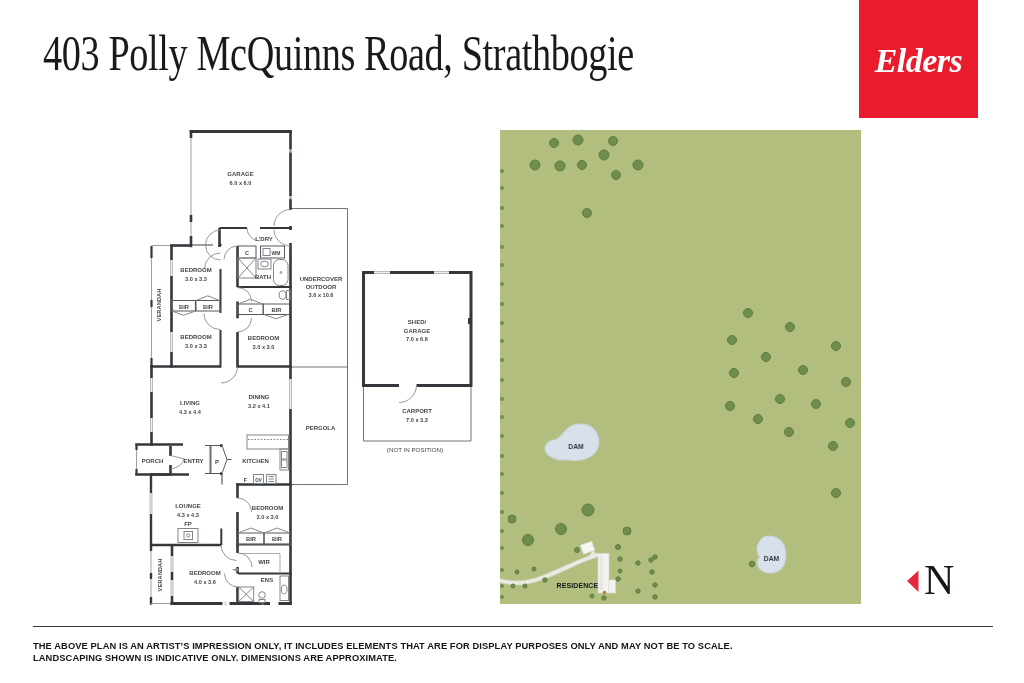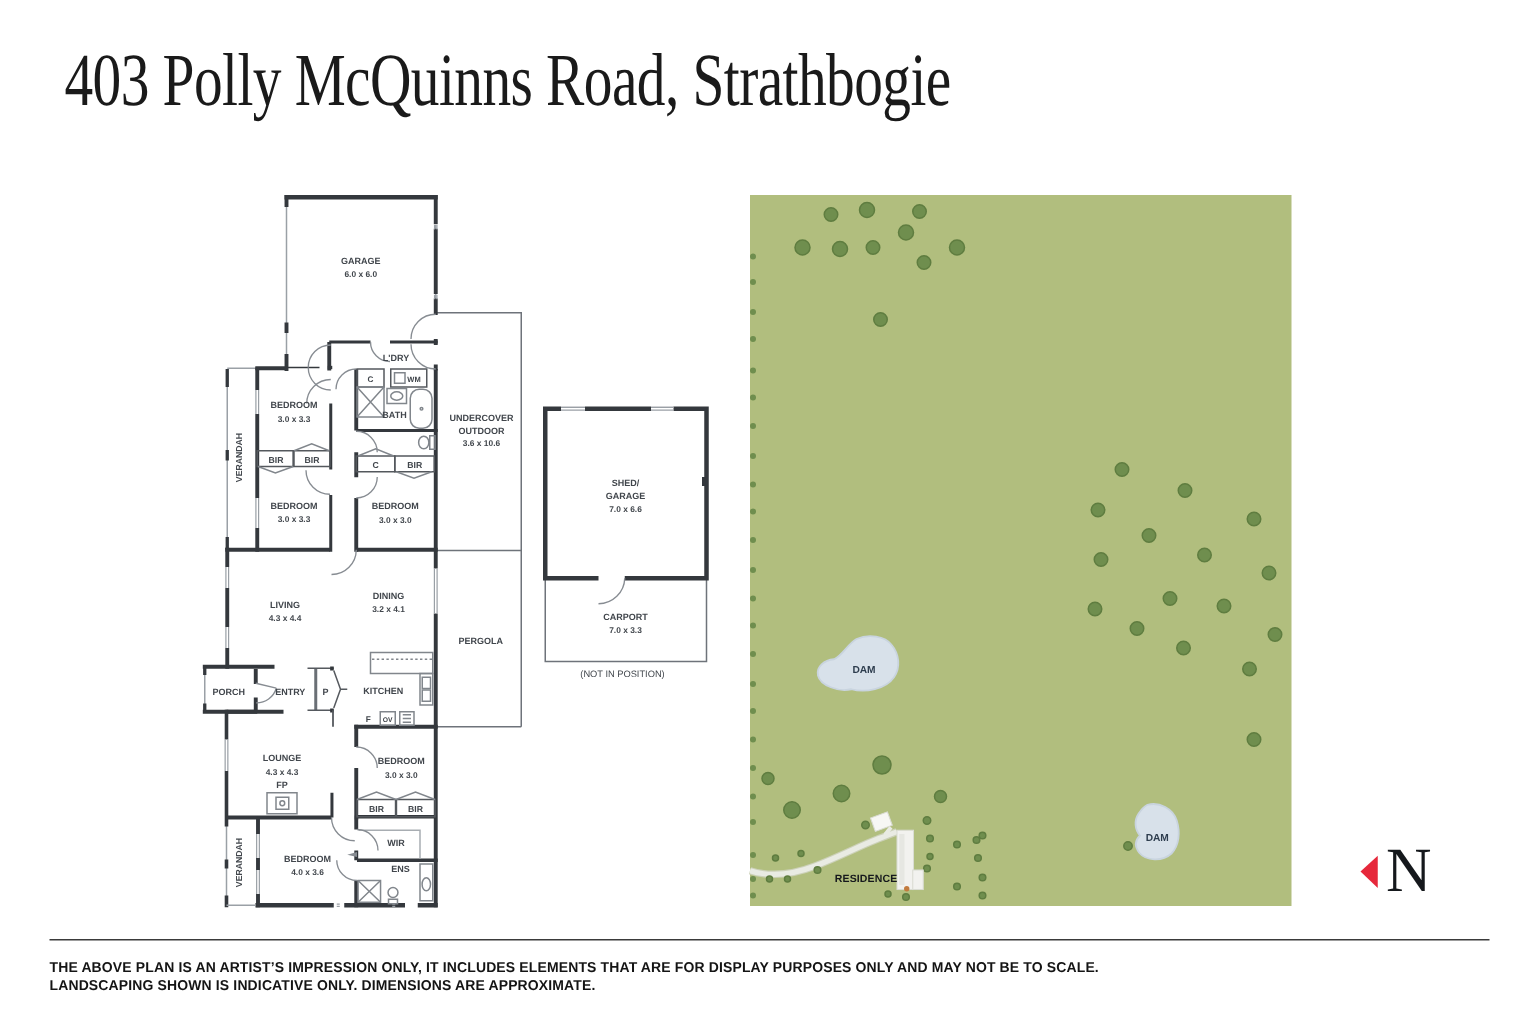--- a/index.html
+++ b/index.html
@@ -7,20 +7,23 @@
 #title{position:absolute;left:43px;top:24px;font-family:"Liberation Serif",serif;font-size:50px;color:#1a1a1a;letter-spacing:-0.5px;white-space:nowrap;transform-origin:0 0;transform:scaleX(0.765);}
 #logo{position:absolute;left:859px;top:0;width:119px;height:118px;background:#ea1b2d;}
 #logo span{position:absolute;left:0;top:42px;width:119px;text-align:center;font-family:"Liberation Serif",serif;font-style:italic;font-weight:bold;font-size:34px;color:#ffffff;letter-spacing:-0.5px;}
 #divider{position:absolute;left:33px;top:626px;width:960px;height:1px;background:#3a3a3a;}
 .disc{position:absolute;left:33px;color:#141414;font-size:9.5px;font-weight:bold;letter-spacing:0.1px;transform-origin:0 0;transform:scaleX(0.98);white-space:nowrap;}
 </style>
 </head>
 <body>
 <div id="page">
   <div id="title">403 Polly McQuinns Road, Strathbogie</div>
+  <div id="logo">
+      <span>Elders</span>
+    </div>
   <svg id="plan" width="1024" height="683" viewBox="0 0 1024 683" style="position:absolute;left:0;top:0;">
     <g id="map">
       <rect x="500" y="130" width="361" height="474" fill="#b1be7e"></rect>
 
       <path d="M500,580.5 C513,584.5 526,584 543,577.5 C560,571 574,563.5 586,559 C592,556.8 595.5,555.5 598,554.5" fill="none" stroke="#ccd1b8" stroke-width="5"></path>
       <path d="M500,580.5 C513,584.5 526,584 543,577.5 C560,571 574,563.5 586,559 C592,556.8 595.5,555.5 598,554.5" fill="none" stroke="#e9ebe3" stroke-width="3.4"></path>
       <path d="M590,556.5 L594,551.5" stroke="#e9ebe3" stroke-width="2.6"></path>
 
       <path d="M571,426 C579,422.5 590,424 594.5,430 C599.5,436 600.5,445 596,451.5 C590.5,459.5 577,462 567.5,459.5 C559,461.5 547,457 545.3,450.3 C544,444.5 549.5,440 556,439.5 C561,437.5 565.5,429 571,426 Z" fill="#d8e1ea" stroke="#c9d4df" stroke-width="1.2"></path>
       <text x="576" y="448.5" font-size="6.8" font-weight="bold" fill="#2e3d4e" text-anchor="middle">DAM</text>

